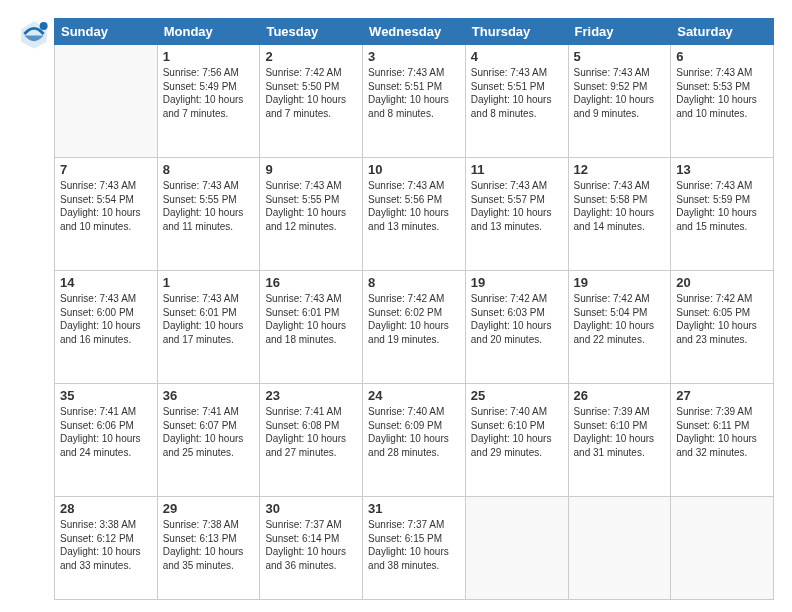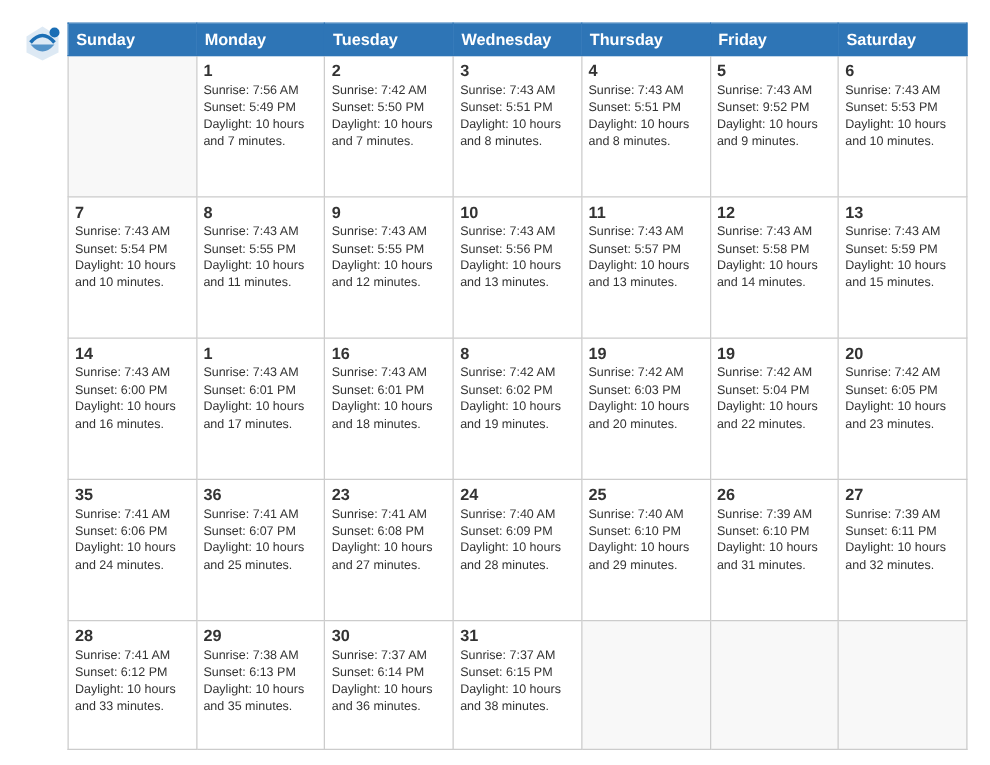--- a/index.html
+++ b/index.html
@@ -327,21 +327,21 @@
             <span class="day-number">27</span>
             <div class="day-info">Sunrise: 7:39 AM
 Sunset: 6:11 PM
 Daylight: 10 hours
 and 32 minutes.</div>
           </td>
         </tr>
         <tr>
           <td>
             <span class="day-number">28</span>
-            <div class="day-info">Sunrise: 7:41 AM
+            <div class="day-info">Sunrise: 3:38 AM
 Sunset: 6:12 PM
 Daylight: 10 hours
 and 33 minutes.</div>
           </td>
           <td>
             <span class="day-number">29</span>
             <div class="day-info">Sunrise: 7:38 AM
 Sunset: 6:13 PM
 Daylight: 10 hours
 and 35 minutes.</div>

